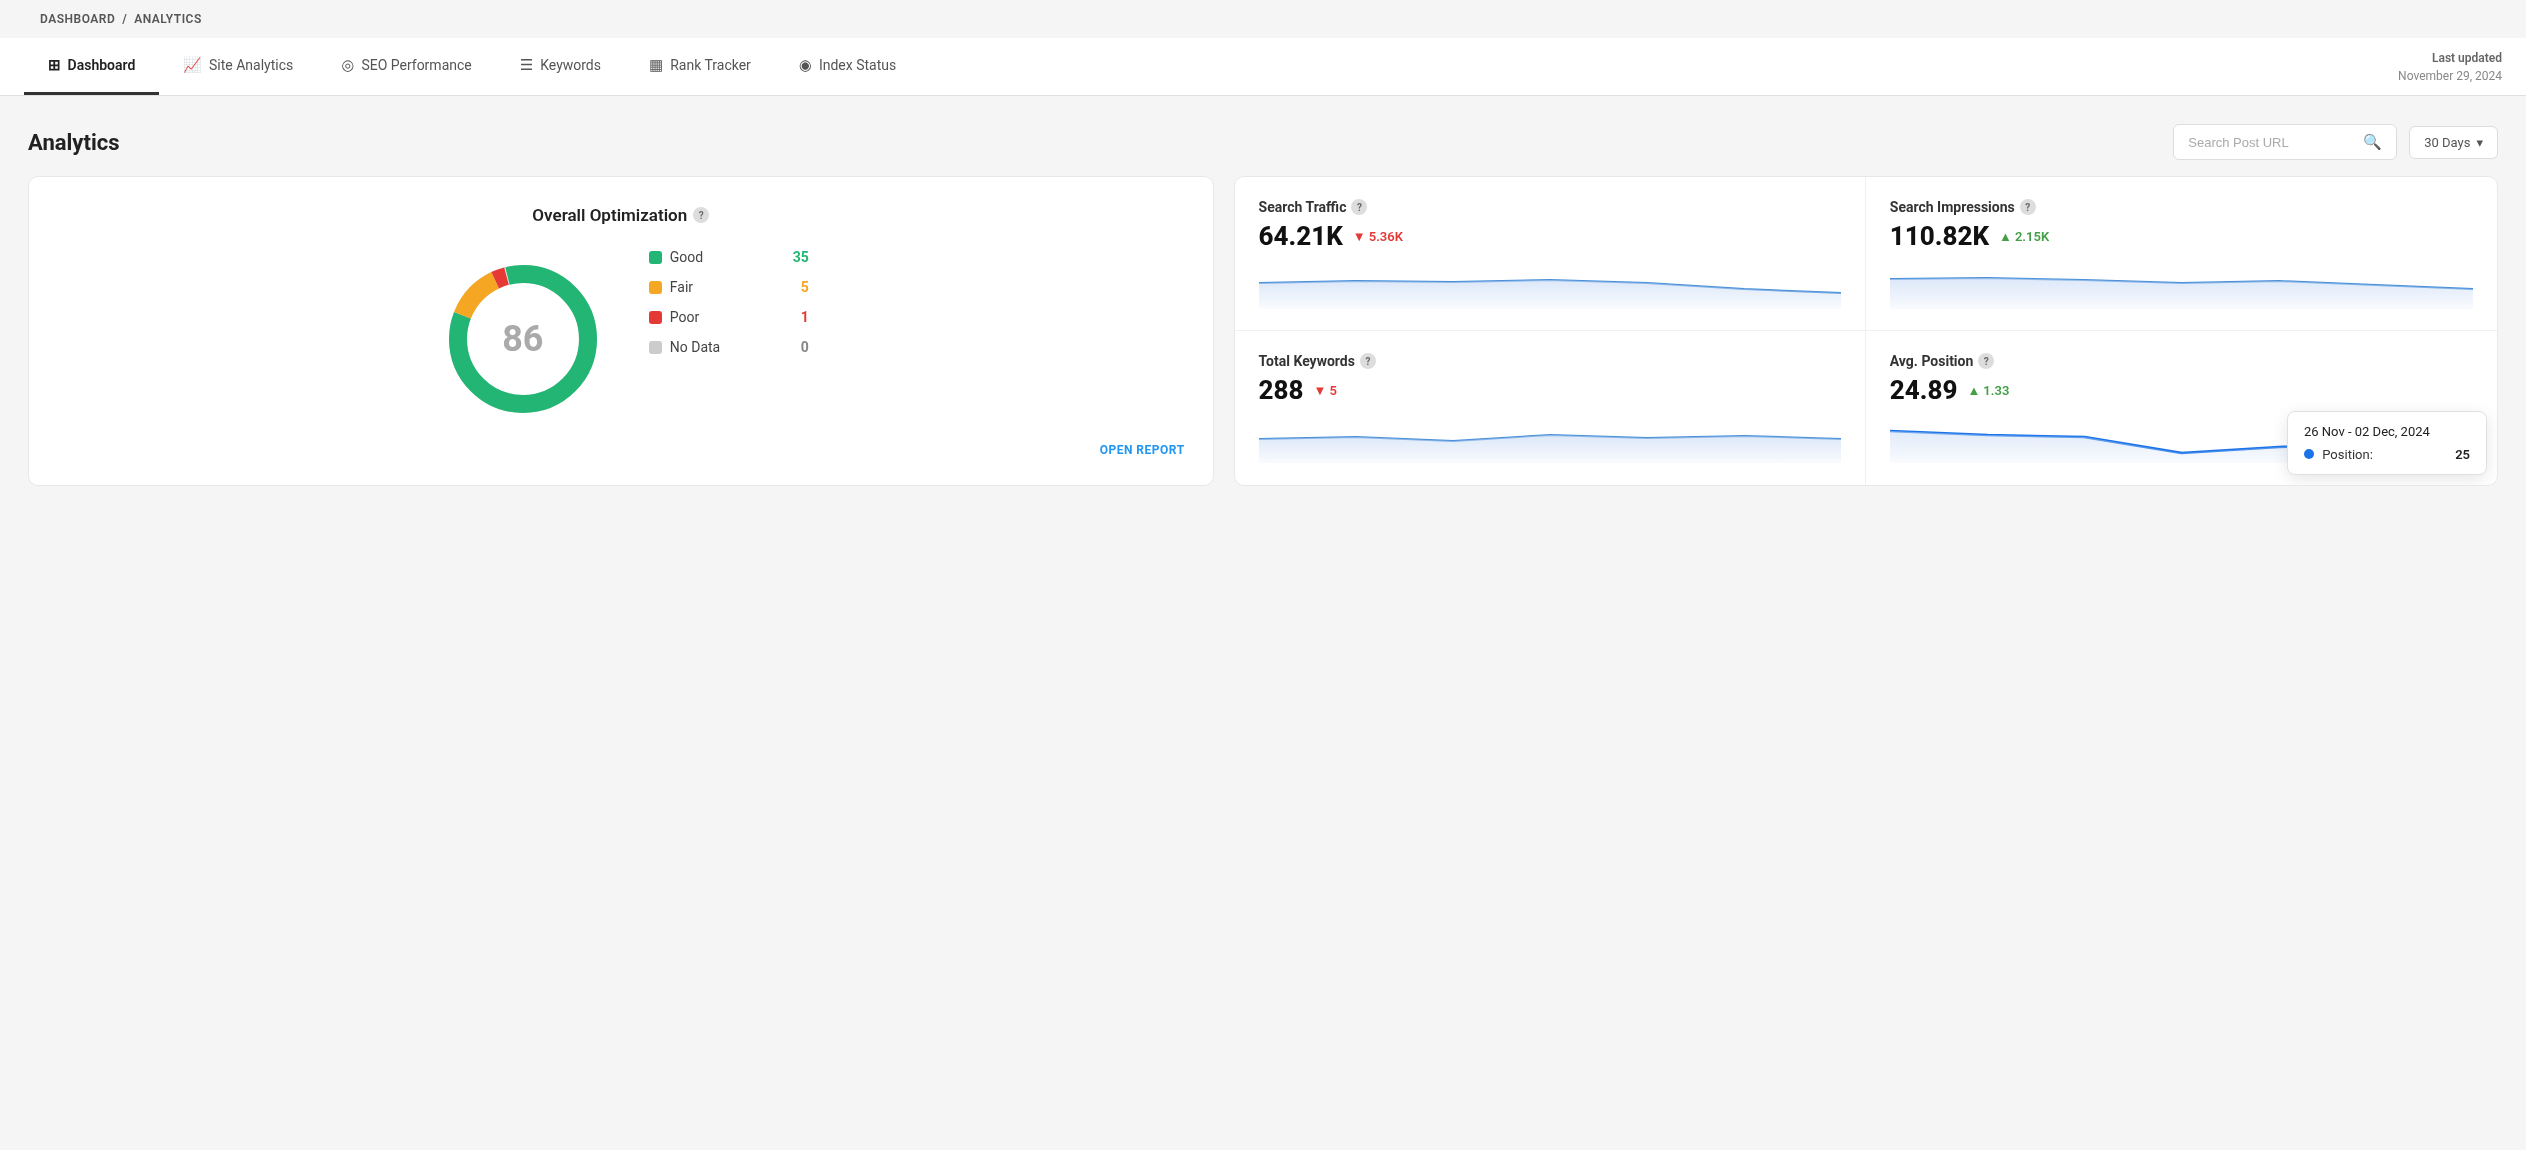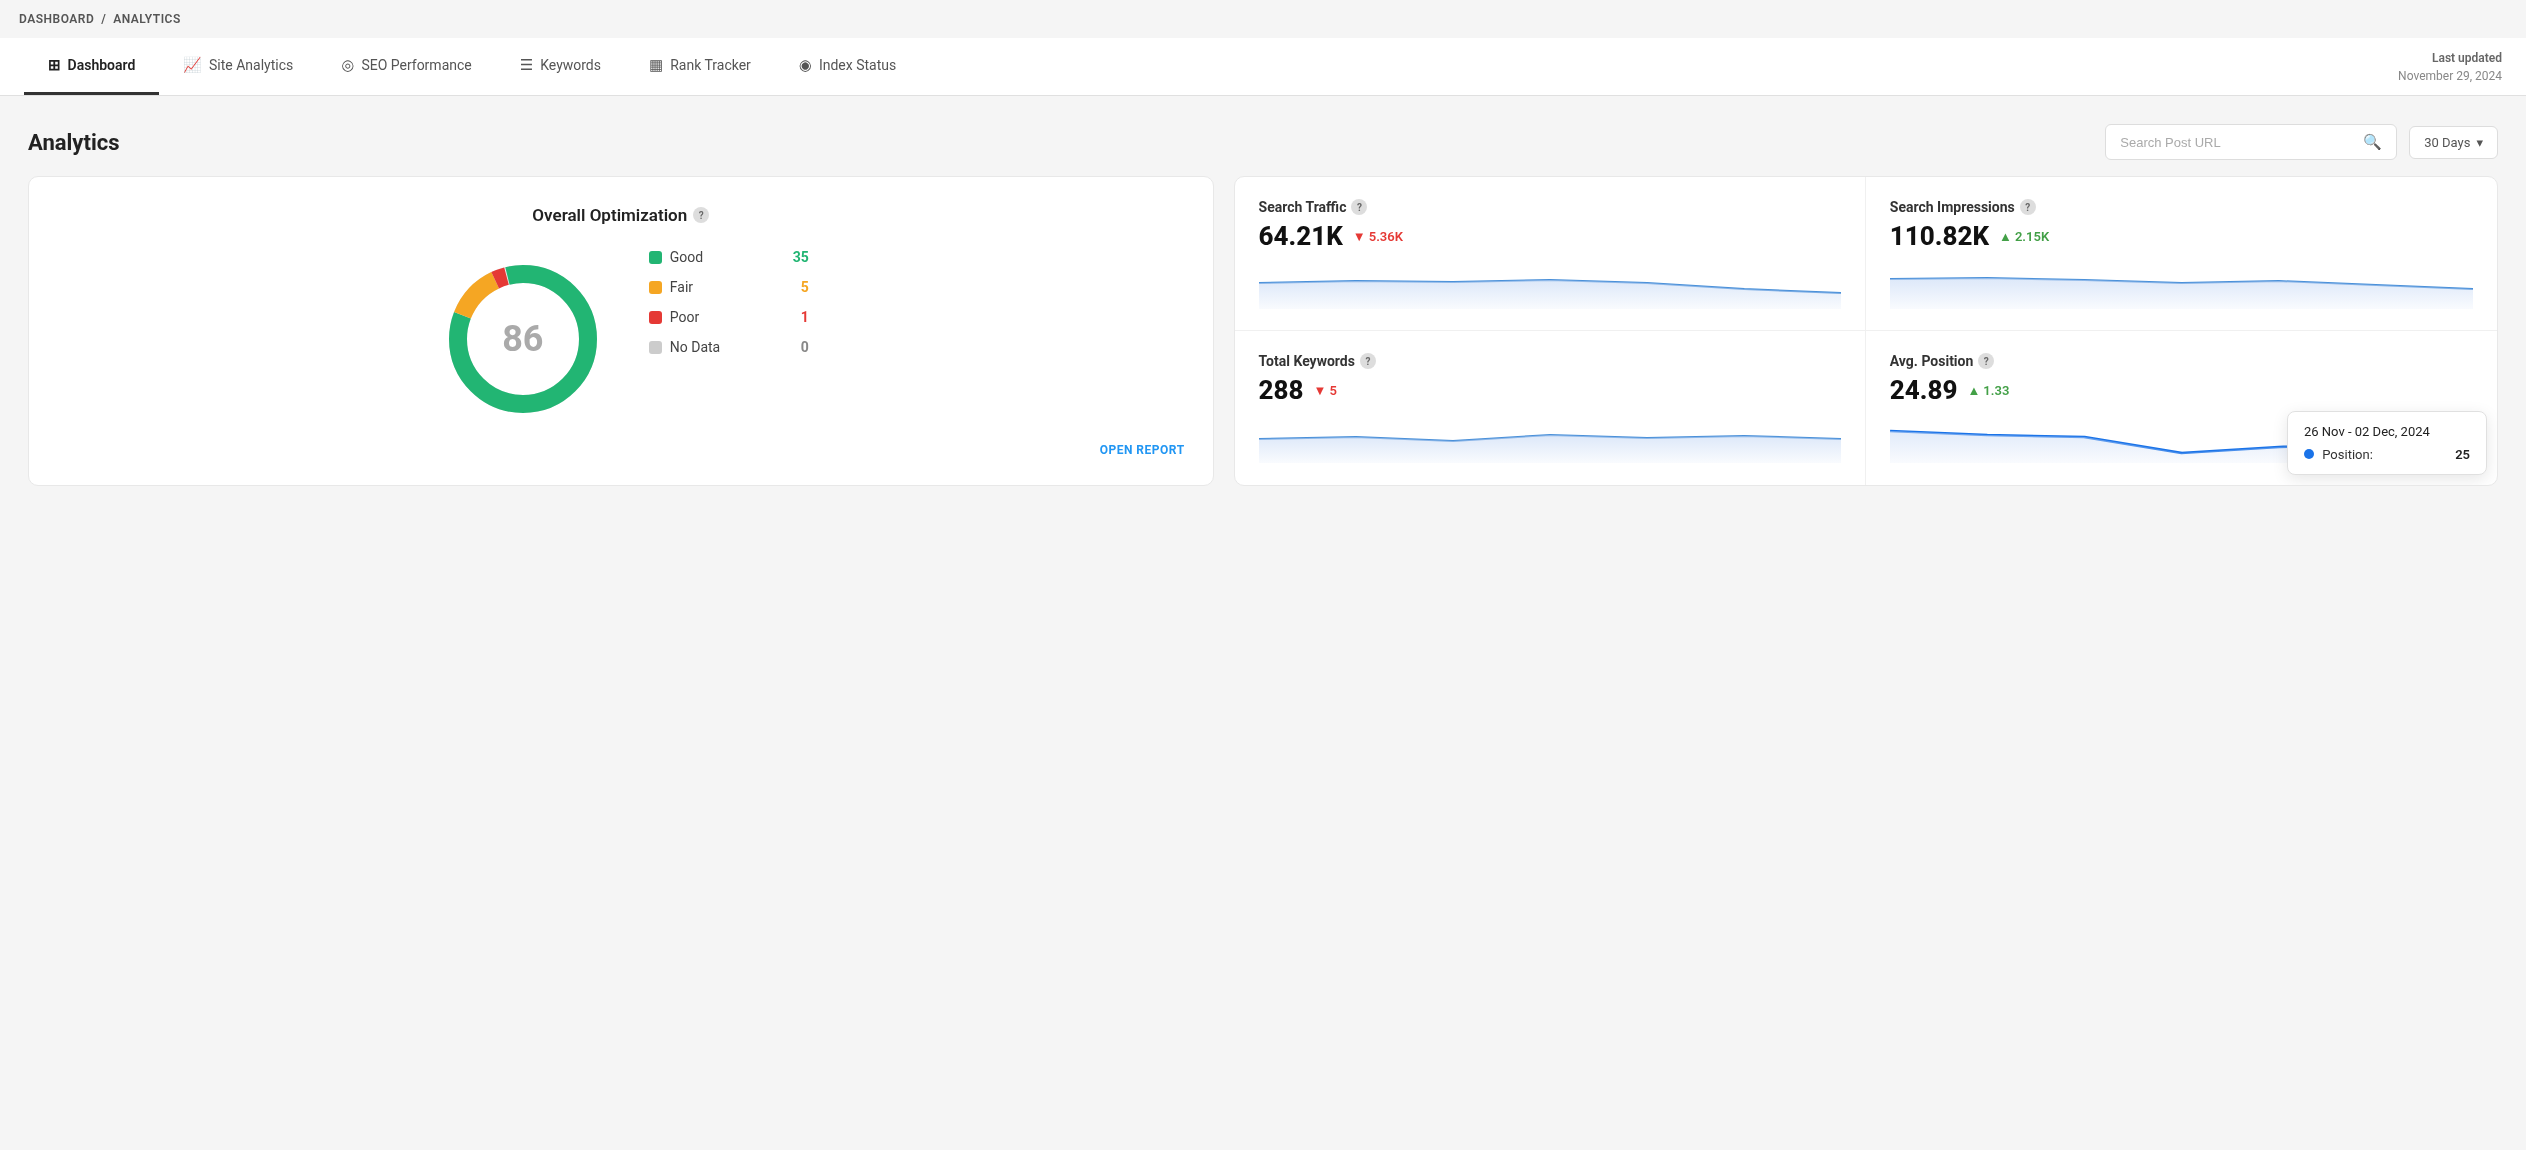--- a/index.html
+++ b/index.html
@@ -1,19 +1,19 @@
 <!DOCTYPE html>
 <html><head>
   <meta charset="utf-8">
   <style>
     * { box-sizing: border-box; margin: 0; padding: 0; }
     body { font-family: -apple-system, BlinkMacSystemFont, 'Segoe UI', Roboto, sans-serif; background: #f5f5f5; color: #333; font-size: 14px; }
 
     .breadcrumb-bar {
-      padding: 12px 19px;
+      padding: 12px 40px;
       font-size: 12px;
       color: #888;
       letter-spacing: 0.5px;
       background: #f5f5f5;
     }
     .breadcrumb-bar span { color: #555; font-weight: 600; }
 
     .tabs-bar {
       background: #fff;
       border-bottom: 1px solid #e0e0e0;
@@ -68,21 +68,21 @@
       align-items: center;
     }
     .search-url-input {
       display: flex;
       align-items: center;
       background: #fff;
       border: 1px solid #ddd;
       border-radius: 6px;
       padding: 8px 14px;
       gap: 8px;
-      width: 292px;
+      width: 224px;
     }
     .search-url-input input {
       border: none;
       outline: none;
       font-size: 13px;
       color: #555;
       width: 100%;
       background: transparent;
     }
     .search-url-input input::placeholder { color: #aaa; }

